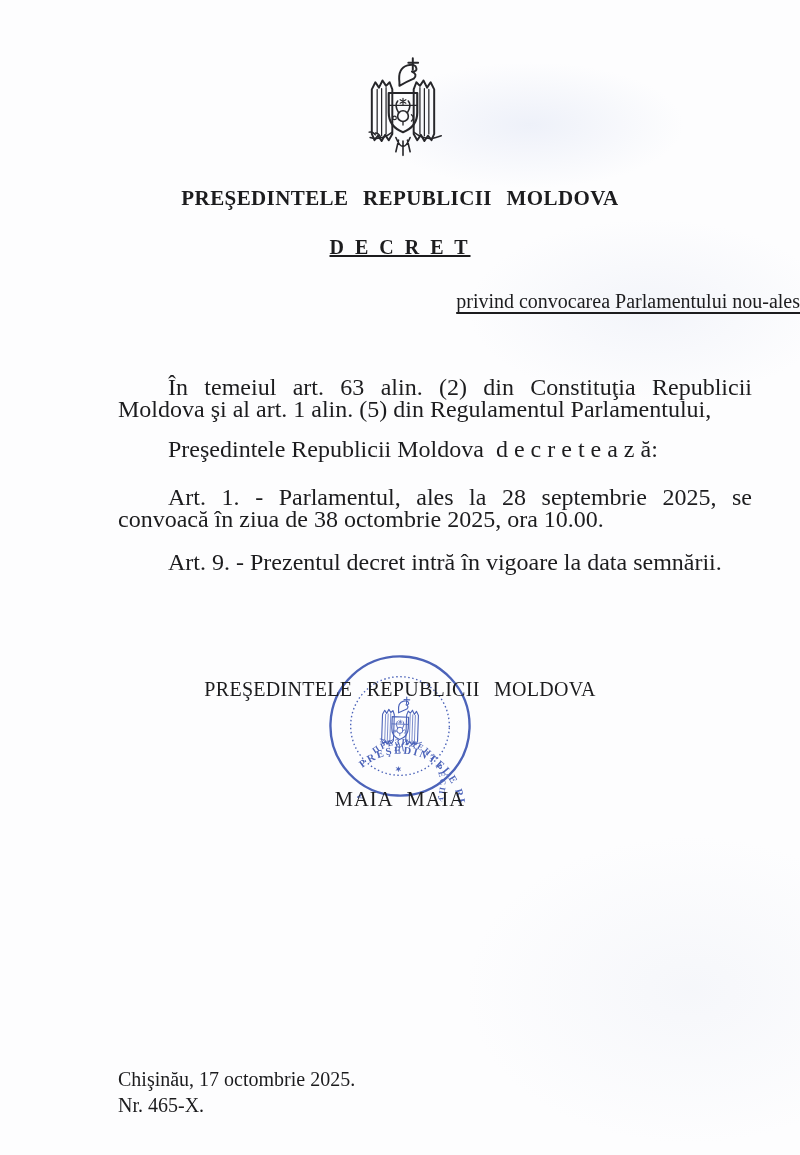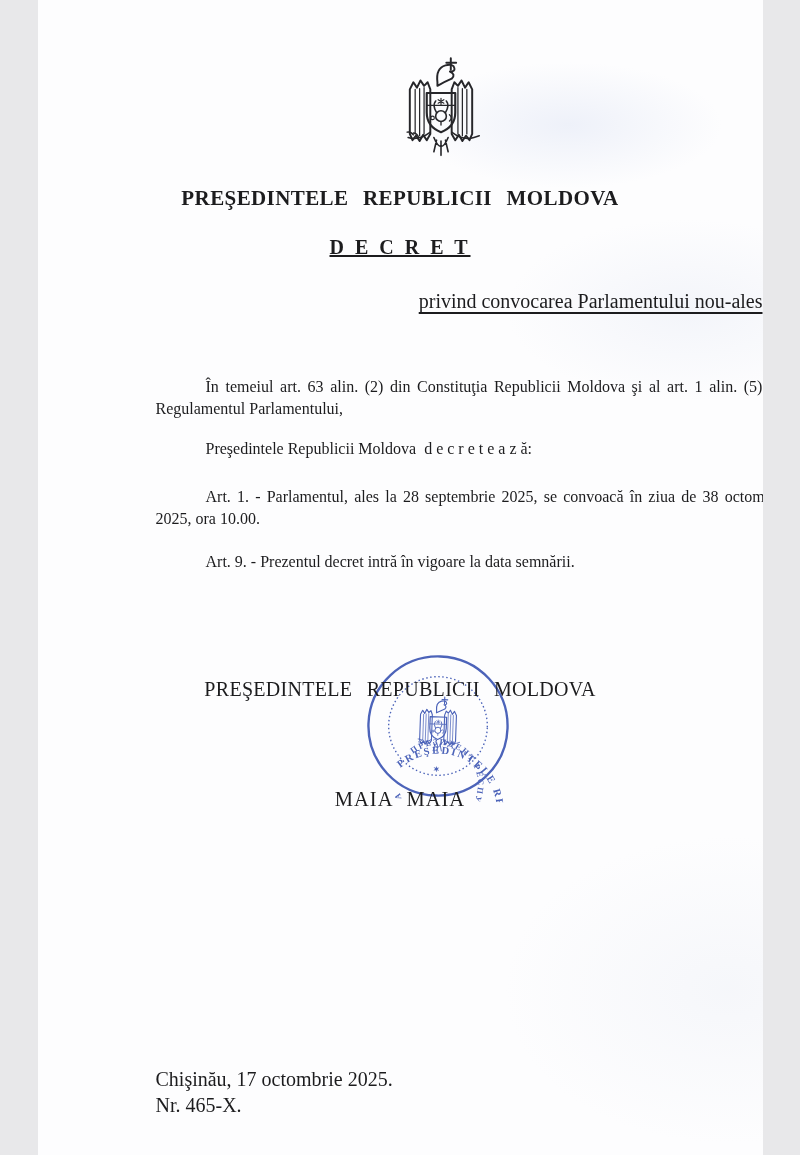--- a/index.html
+++ b/index.html
@@ -1,18 +1,18 @@
 <!DOCTYPE html>
 <html><head>
 <meta charset="utf-8">
 <style>
   html,body { margin:0; padding:0; background:#e8e8ea; }
   .page {
     position:relative;
-    width:725px; height:1155px;
+    width:800px; height:1155px;
     margin:0 auto;
     font-family:"Liberation Serif","DejaVu Serif",serif;
     color:#1c1c1e;
     background:
       radial-gradient(ellipse 220px 90px at 530px 125px, rgba(203,213,238,.30), transparent 70%),
       radial-gradient(ellipse 260px 130px at 650px 310px, rgba(208,216,236,.22), transparent 70%),
       radial-gradient(ellipse 320px 220px at 690px 990px, rgba(212,219,234,.18), transparent 70%),
       #fdfdfe;
     overflow:hidden;
   }
@@ -22,21 +22,21 @@
     text-align:center; font-size:21px; font-weight:bold;
     word-spacing:9px; letter-spacing:.4px;
   }
   .doctype {
     position:absolute; top:236px; left:0; width:100%;
     text-align:center; font-size:20px; font-weight:bold;
     letter-spacing:3px; white-space:pre-wrap;text-decoration:underline;
   }
   .subject { position:absolute; top:290px; left:0; width:100%; text-align:right; font-size:20px; }
   .subject span { text-decoration:underline; text-underline-offset:4px; }
-  .textblock { position:absolute; top:376px; left:118px; width:634px; font-size:16px; line-height:22px; }
+  .textblock { position:absolute; top:376px; left:118px; width:634px; font-size:24px; line-height:22px; }
   .textblock p { margin:0; text-indent:50px; }
   .p-just { text-align:justify; }
   .p-enact { margin-top:18px !important; white-space:pre-wrap; }
   .p-art1 { margin-top:26px !important; }
   .p-art2 { margin-top:21px !important; }
   .sig-title {
     position:absolute; top:678px; left:0; width:100%; z-index:2;
     text-align:center; font-size:20px; word-spacing:9px; letter-spacing:.3px;
   }
   .stamp {

